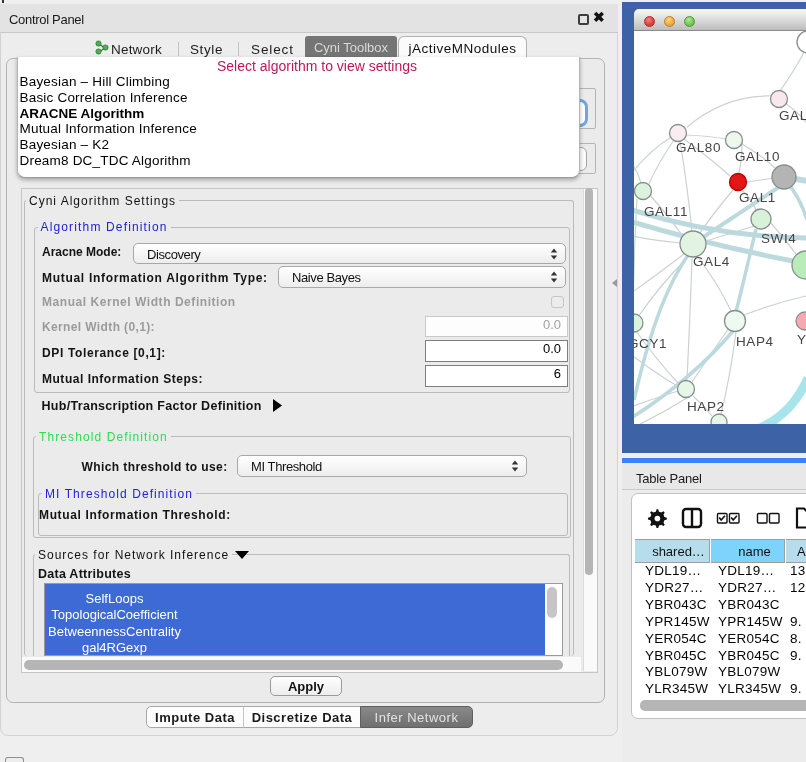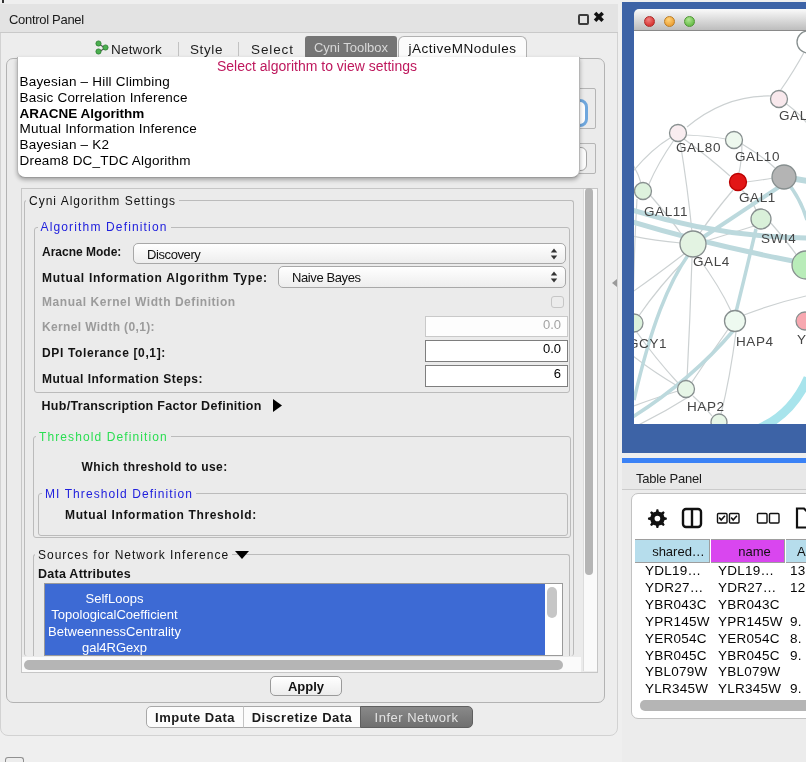--- a/index.html
+++ b/index.html
@@ -141,24 +141,31 @@
   <div class="tf en" style="left:425px;top:365px;width:143px;height:22px;">6</div>
 
   <div class="lbl" style="left:41.5px;top:399px;font-size:12.5px;letter-spacing:0.3px;">Hub/Transcription Factor Definition</div>
   <svg class="abs" style="left:272px;top:399px" width="11" height="13">
       <polygon points="1,0 10,6.5 1,13" fill="#000"></polygon>
     </svg>
 
   <div class="abs grp" style="left:33px;top:435.5px;width:538px;height:102.5px;"></div>
   <div class="grptitle" style="left:36px;top:429.5px;color:#2ade52;letter-spacing:1.1px;">Threshold Definition</div>
   <div class="lbl" style="left:81.5px;top:460px;letter-spacing:0.41px;">Which threshold to use:</div>
+  <div class="combo" style="left:237px;top:455px;width:290px;height:22px;">
+      <span class="ct">MI Threshold</span>
+      <svg width="8" height="12" viewBox="0 0 8 12">
+        <polygon points="4,0.5 7.2,4.6 0.8,4.6" fill="#333"></polygon>
+        <polygon points="4,11.5 7.2,7.4 0.8,7.4" fill="#333"></polygon>
+      </svg>
+    </div>
 
   <div class="abs grp" style="left:38px;top:492.5px;width:530px;height:43.5px;"></div>
   <div class="grptitle" style="left:42px;top:487px;color:#2121dd;letter-spacing:1.08px;">MI Threshold Definition</div>
-  <div class="lbl" style="left:65px;top:508px;letter-spacing:0.64px;">Mutual Information Threshold:</div>
+  <div class="lbl" style="left:39px;top:508px;letter-spacing:0.64px;">Mutual Information Threshold:</div>
 
   <div class="abs grp" style="left:33px;top:553.5px;width:537px;height:102.5px;border-bottom:none;border-radius:3px 3px 0 0;"></div>
   <div class="grptitle" style="left:35px;top:547.5px;color:#111;">Sources for Network Inference</div>
   <svg class="abs" style="left:235px;top:551px" width="14" height="8">
       <polygon points="0,0 14,0 7,8" fill="#000"></polygon>
     </svg>
   <div class="lbl" style="left:38px;top:567px;font-size:12.5px;letter-spacing:0.25px;">Data Attributes</div>
   <div class="abs" style="left:44px;top:583px;width:519px;height:73px;border:1px solid #9a9a9a;background:#fff;"></div>
   <div class="abs" style="left:45px;top:584px;width:500px;height:71px;background:#3d6ad4;"></div>
   <div class="abs" style="left:48px;top:590.5px;font-size:13px;color:#fff;line-height:16.6px;white-space:nowrap;text-align:center;">SelfLoops<br>TopologicalCoefficient<br>BetweennessCentrality<br>gal4RGexp</div>
@@ -278,21 +285,21 @@
       <rect x="83.5" y="6.5" width="9.5" height="9.5" rx="1"></rect>
       <rect x="111.5" y="6.5" width="9.5" height="9.5" rx="1"></rect>
       <rect x="123.5" y="6.5" width="9.5" height="9.5" rx="1"></rect>
     </g>
     <path d="M73.2 10.5 l2 2.5 l3.7 -4.2" fill="none" stroke="#111" stroke-width="1.6"></path>
     <path d="M85.2 10.5 l2 2.5 l3.7 -4.2" fill="none" stroke="#111" stroke-width="1.6"></path>
     <path d="M151 1.5 h7 l4 4 V20.5 h-11 Z" fill="none" stroke="#111" stroke-width="2.2"></path>
   </svg>
 
   <div class="abs hdrcell" style="left:635px;width:75px;background:#b6ddec;border-right:1px solid #9e9e9e;padding-left:13px;">shared…</div>
-  <div class="abs hdrcell" style="left:711px;width:74px;background:#d946ef;border-right:1px solid #9e9e9e;padding-left:14px;">name</div>
+  <div class="abs hdrcell" style="left:711px;width:74px;background:#7dd3fc;border-right:1px solid #9e9e9e;padding-left:14px;">name</div>
   <div class="abs hdrcell" style="left:786px;width:20px;background:#b6ddec;text-align:left;padding-left:11px;">A</div>
 
   <div class="rowtxt" style="left:645px;top:563px;">YDL19…<br>YDR27…<br>YBR043C<br>YPR145W<br>YER054C<br>YBR045C<br>YBL079W<br>YLR345W<br>YIL053C</div>
   <div class="rowtxt" style="left:718px;top:563px;">YDL19…<br>YDR27…<br>YBR043C<br>YPR145W<br>YER054C<br>YBR045C<br>YBL079W<br>YLR345W<br>YIL053C</div>
   <div class="rowtxt" style="left:790px;top:563px;">13<br>12<br>&nbsp;<br>9.<br>8.<br>9.<br>&nbsp;<br>9.<br>9.</div>
 
   <div class="abs" style="left:636px;top:700px;width:170px;height:16px;background:#fff;"></div>
   <div class="abs sbthumb" style="left:640px;top:700px;width:170px;height:11px;"></div>
 </div>
 

